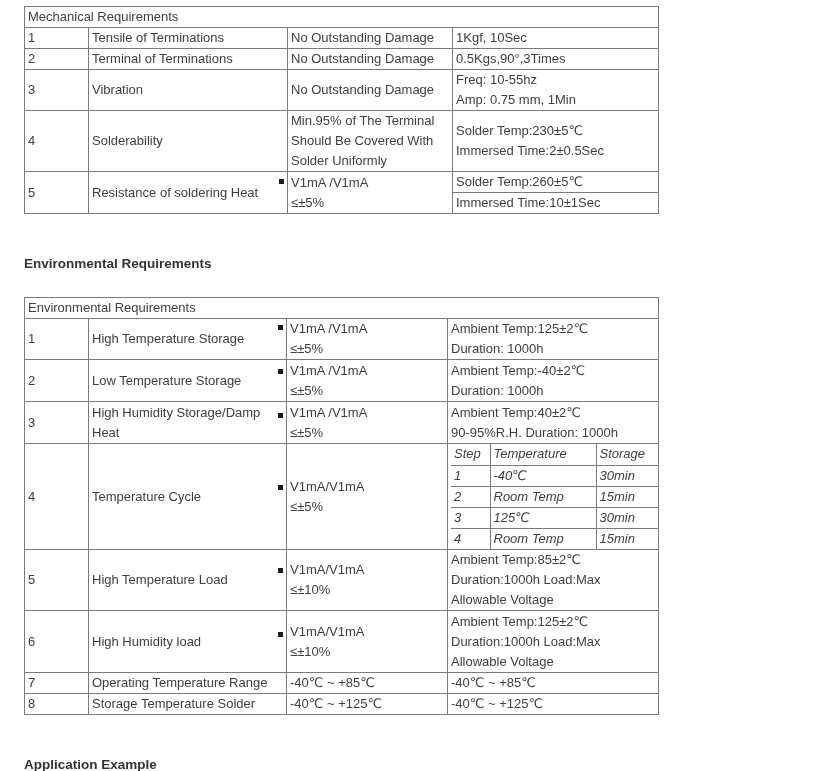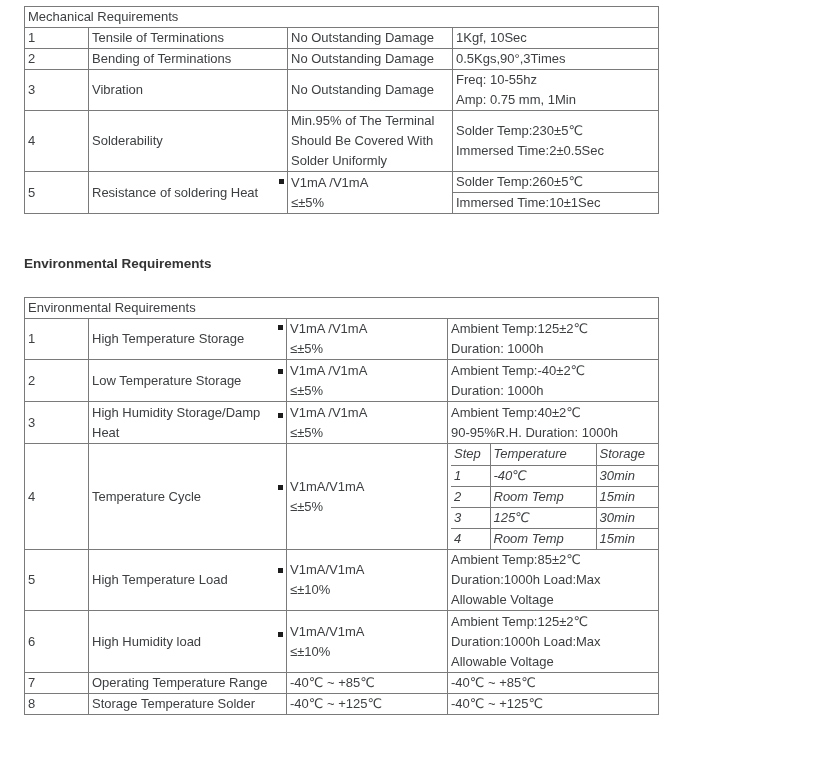--- a/index.html
+++ b/index.html
@@ -72,21 +72,21 @@
 
       <tr class="h21">
         <td>1</td>
         <td>Tensile of Terminations</td>
         <td>No Outstanding Damage</td>
         <td>1Kgf, 10Sec</td>
       </tr>
 
       <tr class="h21">
         <td>2</td>
-        <td>Bending of Terminations</td>
+        <td>Terminal of Terminations</td>
         <td>No Outstanding Damage</td>
         <td>0.5Kgs,90°,3Times</td>
       </tr>
 
       <tr class="h41">
         <td>3</td>
         <td>Vibration</td>
         <td>No Outstanding Damage</td>
         <td>
           <div class="ln">Freq: 10-55hz</div>
@@ -280,14 +280,15 @@
 
       <tr class="h21">
         <td>8</td>
         <td>Storage Temperature Solder</td>
         <td>-40℃ ~ +125℃</td>
         <td>-40℃ ~ +125℃</td>
       </tr>
     </tbody>
   </table>
 
+  <div class="heading app">Application Example</div>
 
 </div>
 
 </body></html>

